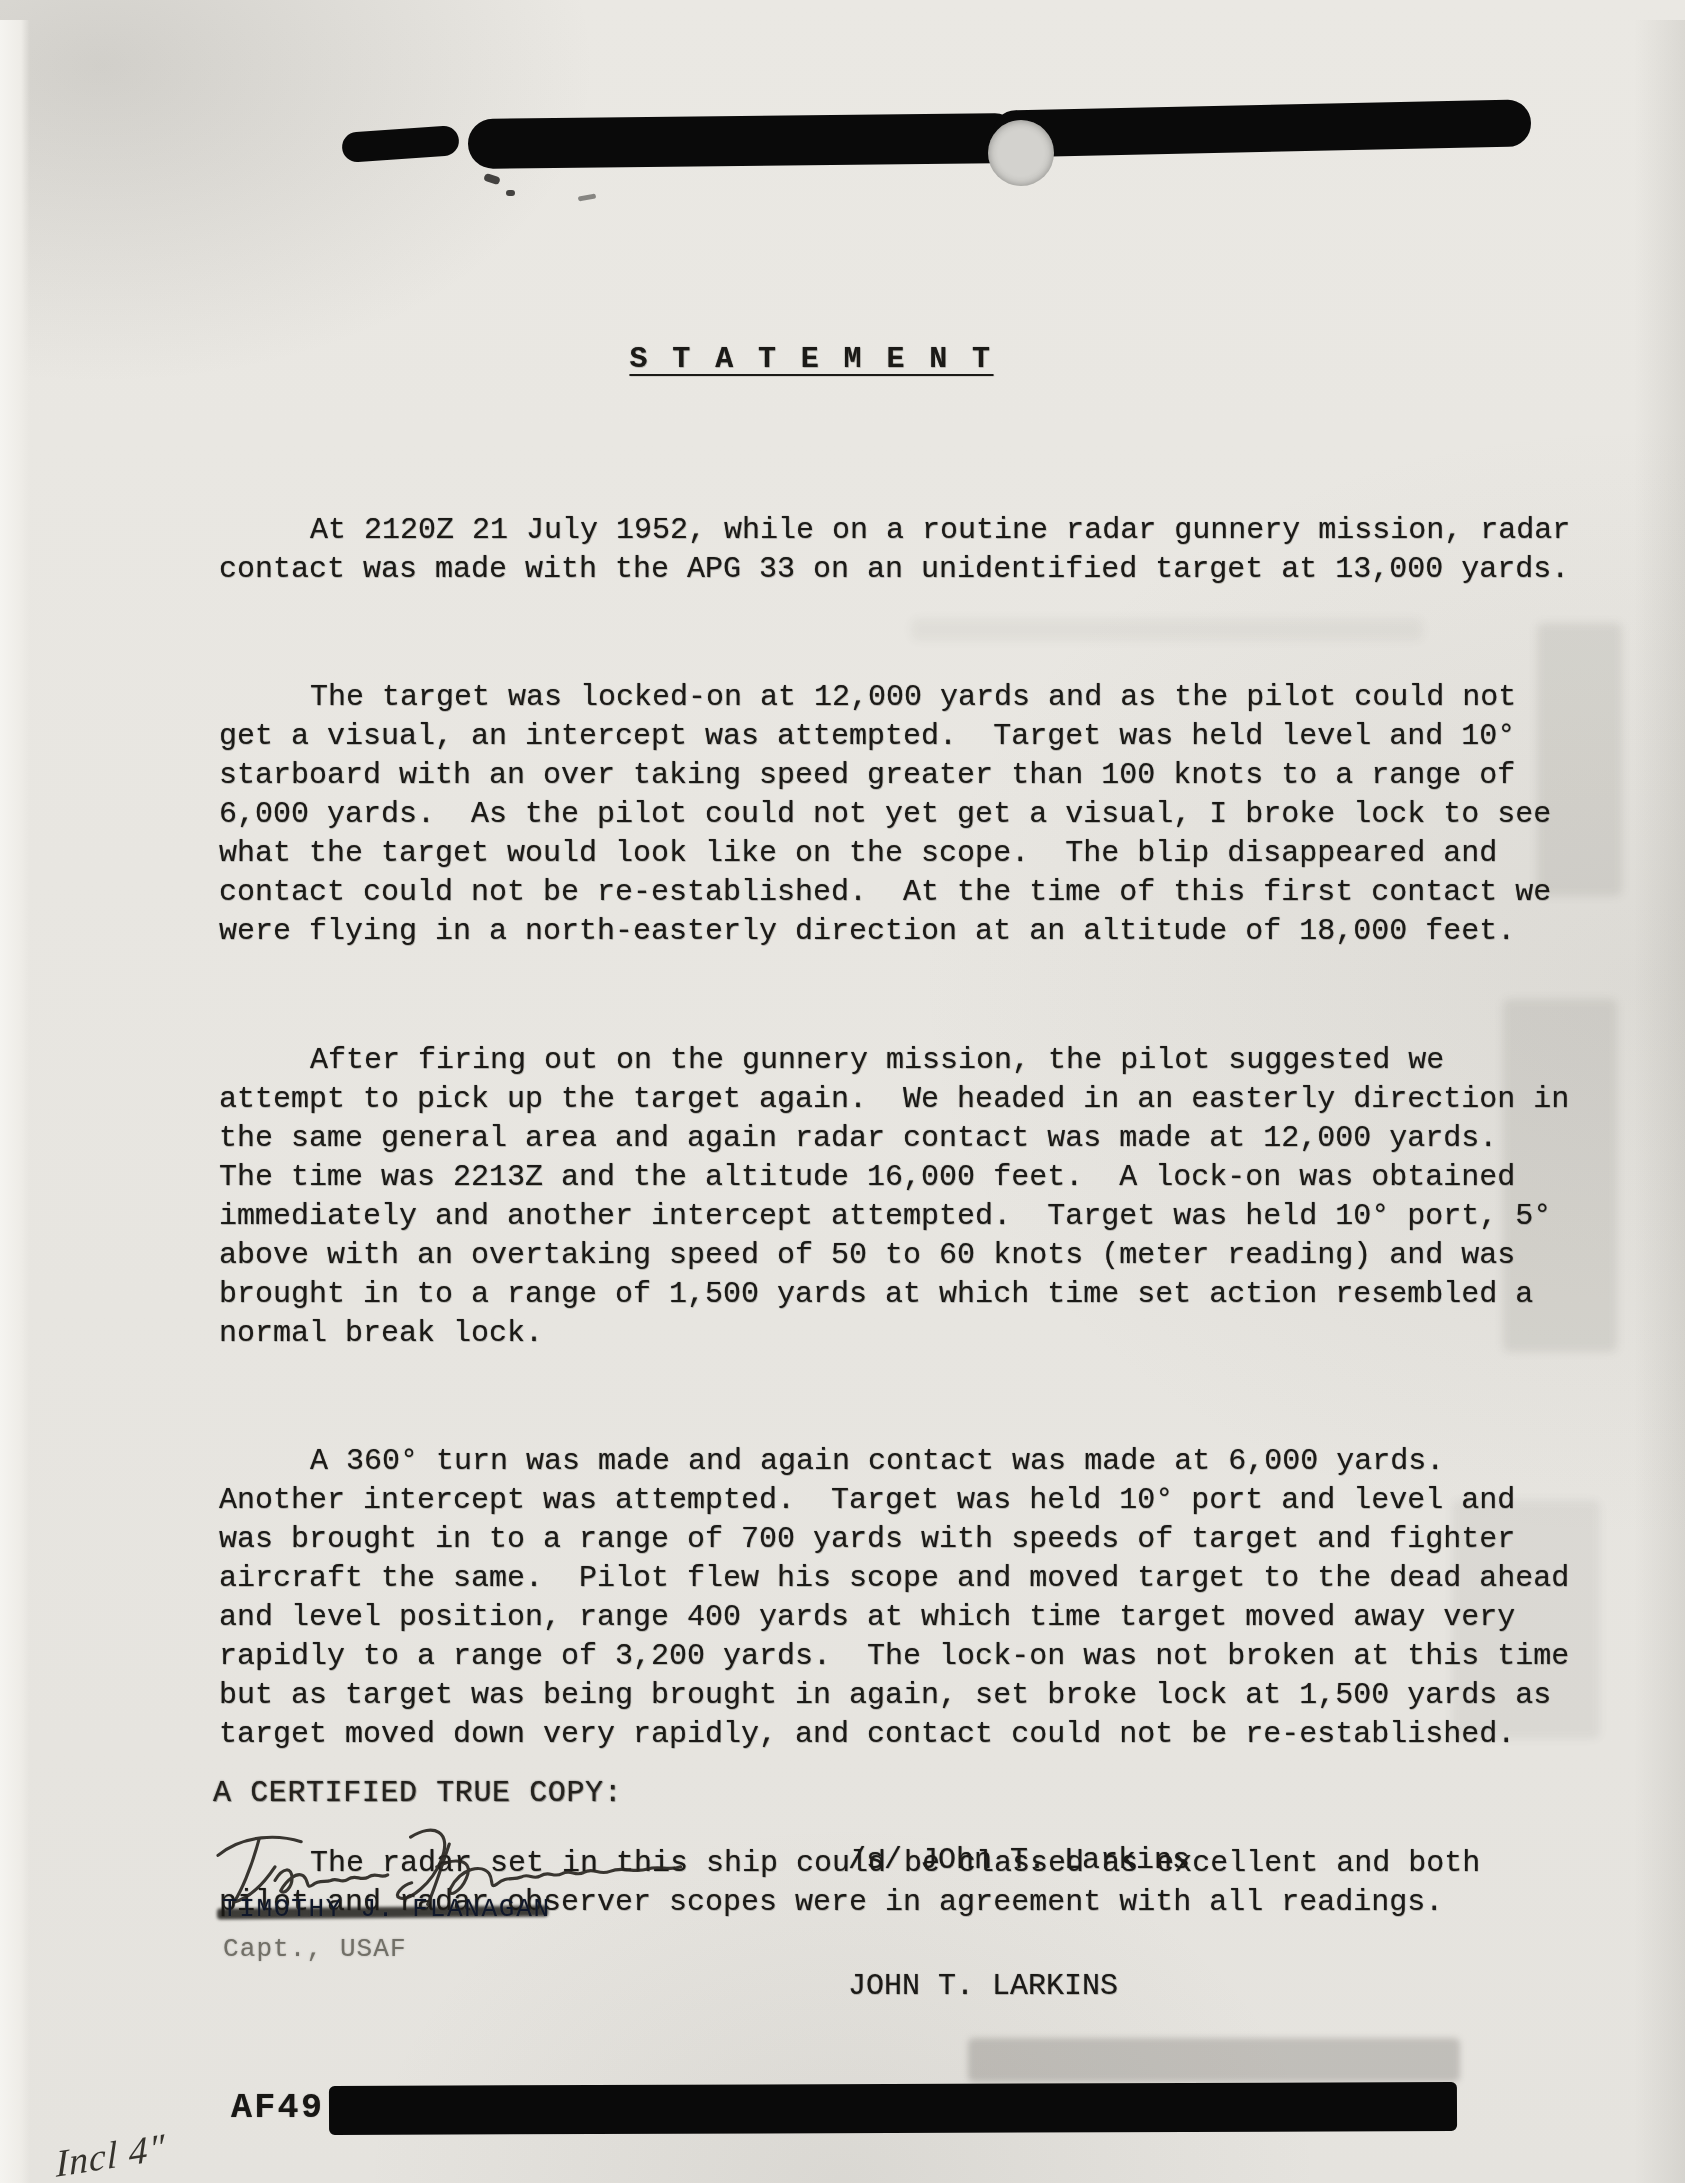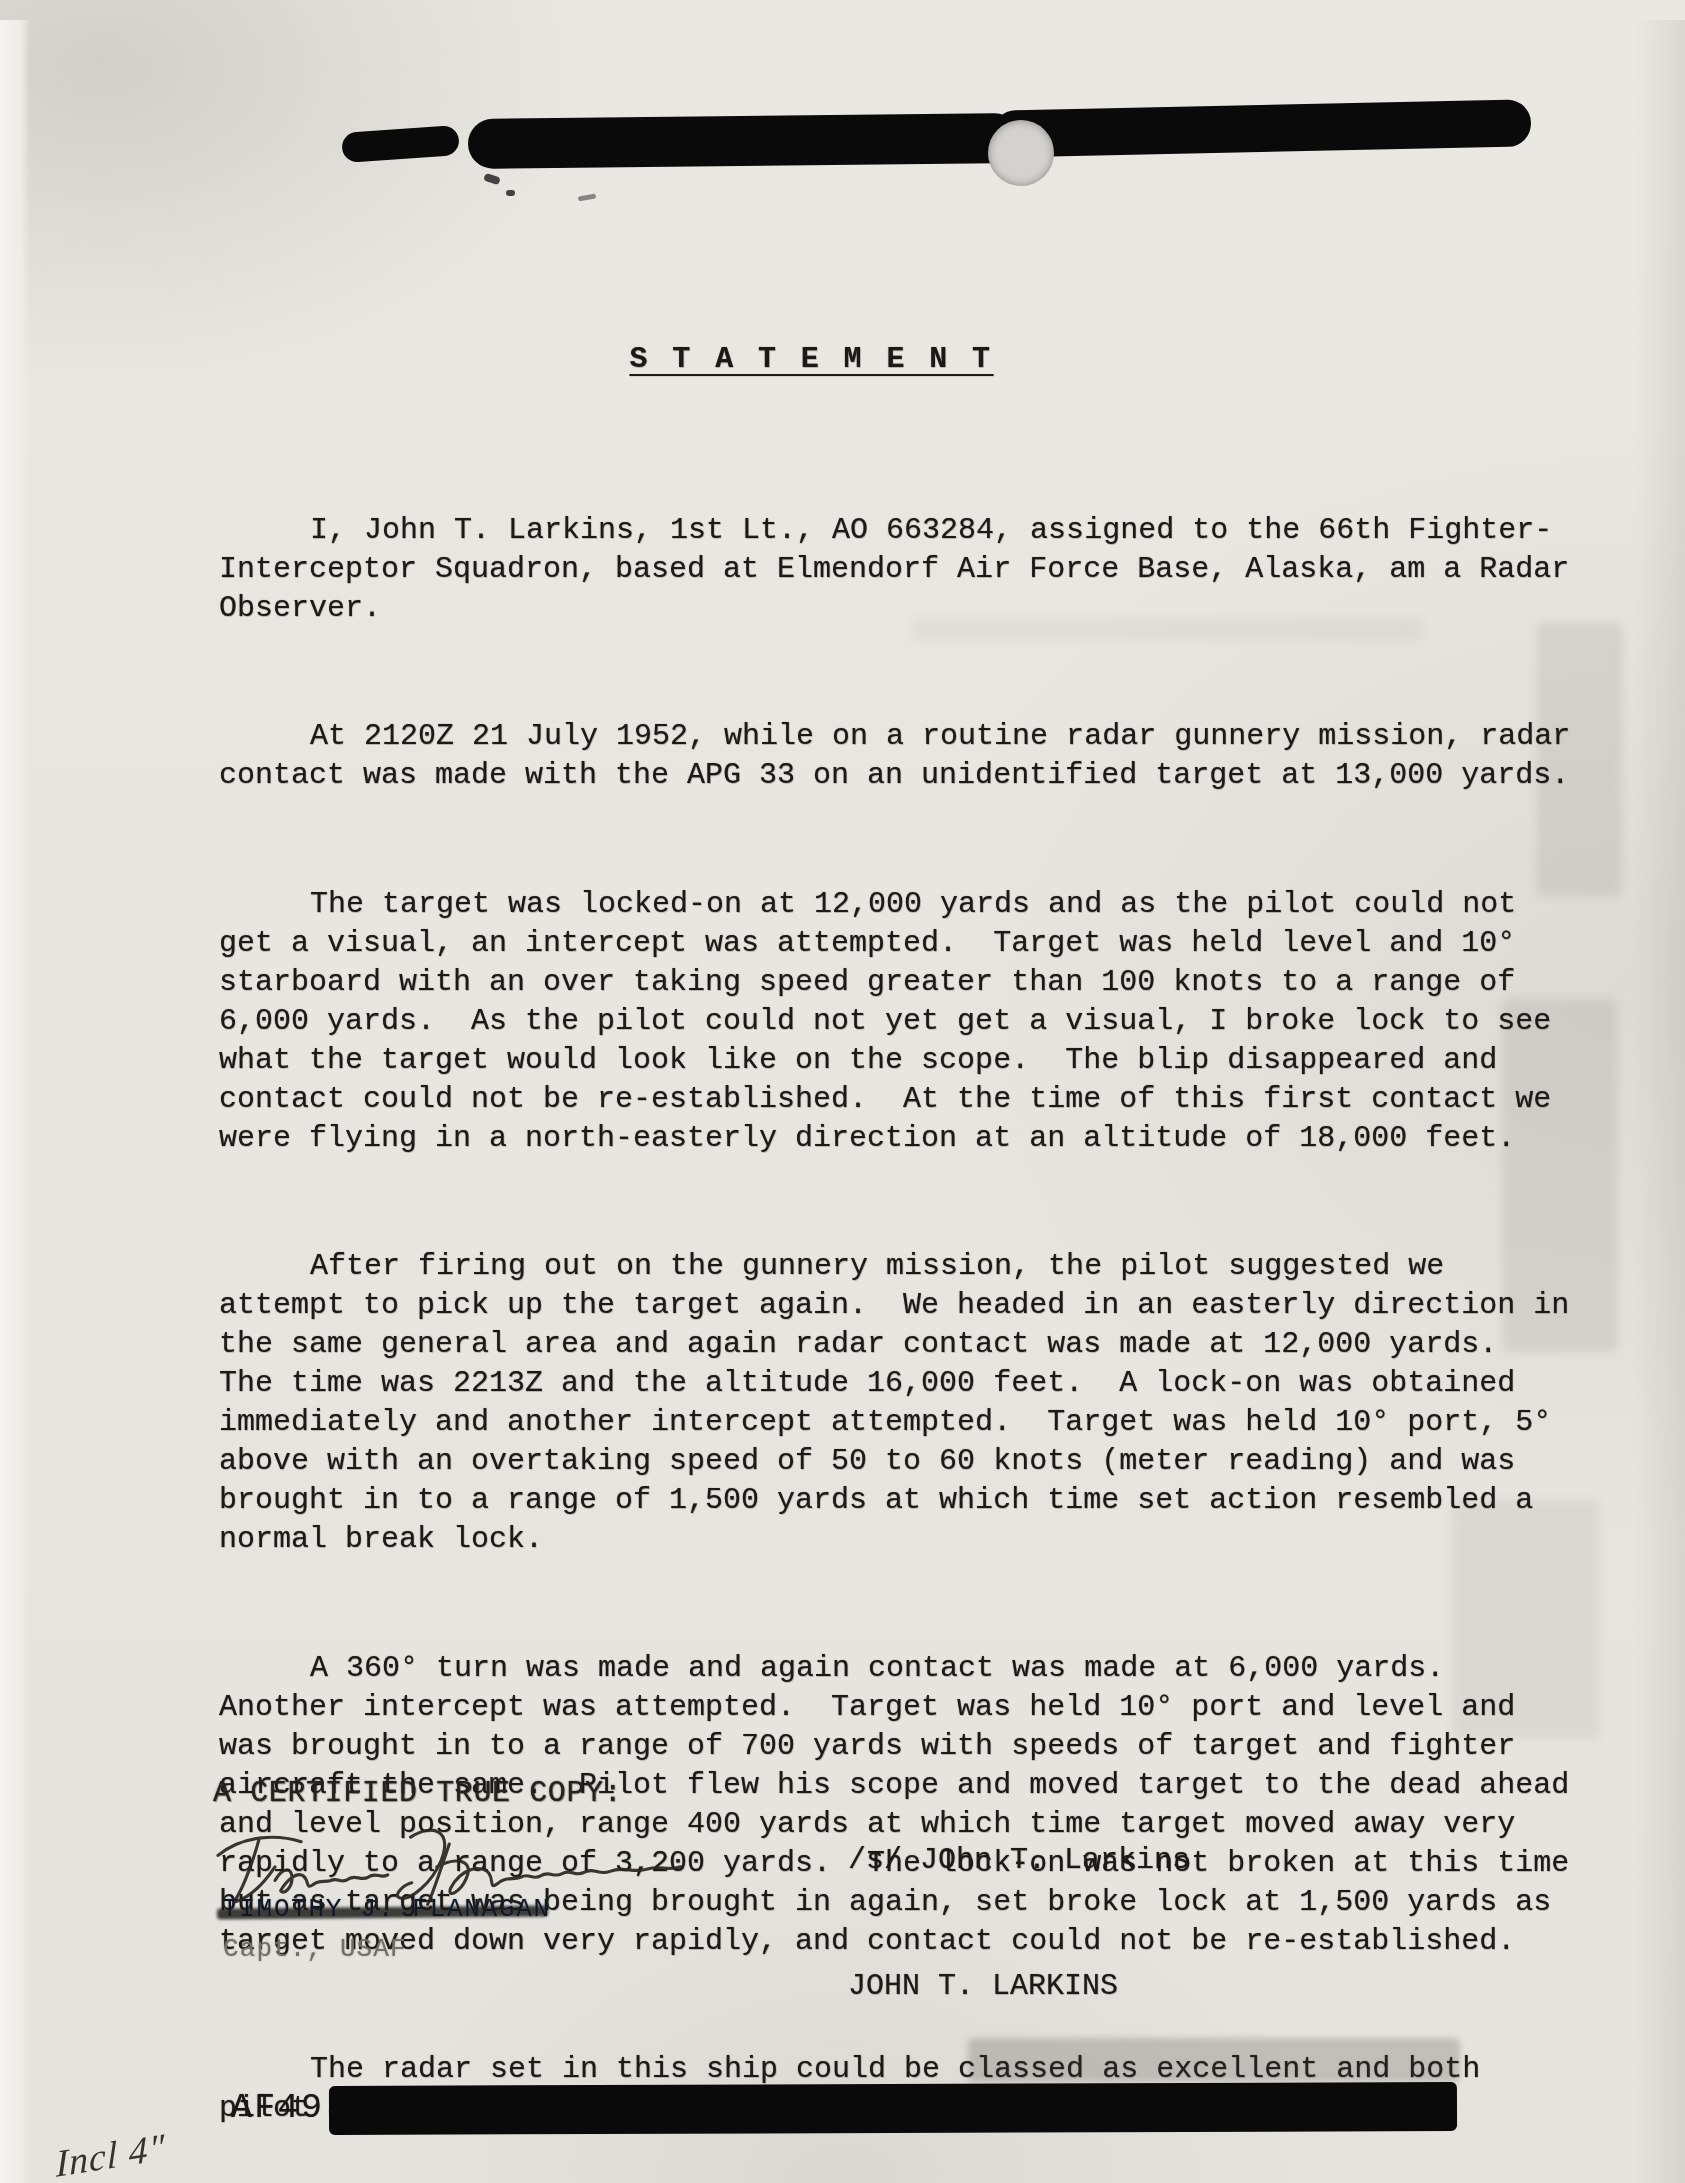--- a/index.html
+++ b/index.html
@@ -87,21 +87,21 @@
     font-size:30px;line-height:42px;white-space:pre;
     text-shadow:0 0 1.1px rgba(28,26,22,.55), 0.6px 0.6px 0 rgba(28,26,22,.18);
   }
   
   .footer-smudge{
     position:absolute;left:968px;top:2018px;width:492px;height:44px;
     background:rgba(62,60,55,.22);border-radius:5.7px;filter:blur(3.4px);
   }
   .form-number{
     position:absolute;left:231px;top:2068px;
-    font-size:35px;font-weight:normal;color:#181715;letter-spacing:2.3px;
+    font-size:35px;font-weight:bold;color:#181715;letter-spacing:2.3px;
     text-shadow:0 0 1.1px rgba(24,23,20,.6);
   }
   .footer-bar{left:329px;top:2064px;width:1128px;height:49px;border-radius:5.7px;transform:rotate(-0.2deg);}
   .handwritten-note{
     position:absolute;left:55px;top:2113px;
     font-family:"Liberation Serif","DejaVu Serif",serif;
     font-style:italic;font-size:38px;color:#35332d;
     transform:rotate(-9deg) skewX(-8deg);
     letter-spacing:1.1px;
   }
@@ -122,21 +122,20 @@
   <div class="speck speck2"></div>
   <div class="speck speck3"></div>
 
   <div class="ghost ghost1"></div>
   <div class="ghost ghost2"></div>
   <div class="ghost ghost3"></div>
   <div class="ghost ghost4"></div>
 
   <div class="body-text">
     <div class="doc-title">S T A T E M E N T</div>
-    <div class="para">I, John T. Larkins, 1st Lt., AO 663284, assigned to the 66th Fighter-Interceptor Squadron, based at Elmendorf Air Force Base, Alaska, am a Radar Observer.</div>
     <div class="para">At 2120Z 21 July 1952, while on a routine radar gunnery mission, radar contact was made with the APG 33 on an unidentified target at 13,000 yards.</div>
     <div class="para">The target was locked-on at 12,000 yards and as the pilot could not get a visual, an intercept was attempted.  Target was held level and 10° starboard with an over taking speed greater than 100 knots to a range of 6,000 yards.  As the pilot could not yet get a visual, I broke lock to see what the target would look like on the scope.  The blip disappeared and contact could not be re-established.  At the time of this first contact we were flying in a north-easterly direction at an altitude of 18,000 feet.</div>
     <div class="para">After firing out on the gunnery mission, the pilot suggested we attempt to pick up the target again.  We headed in an easterly direction in the same general area and again radar contact was made at 12,000 yards.  The time was 2213Z and the altitude 16,000 feet.  A lock-on was obtained immediately and another intercept attempted.  Target was held 10° port, 5° above with an overtaking speed of 50 to 60 knots (meter reading) and was brought in to a range of 1,500 yards at which time set action resembled a normal break lock.</div>
     <div class="para">A 360° turn was made and again contact was made at 6,000 yards.  Another intercept was attempted.  Target was held 10° port and level and was brought in to a range of 700 yards with speeds of target and fighter aircraft the same.  Pilot flew his scope and moved target to the dead ahead and level position, range 400 yards at which time target moved away very rapidly to a range of 3,200 yards.  The lock-on was not broken at this time but as target was being brought in again, set broke lock at 1,500 yards as target moved down very rapidly, and contact could not be re-established.</div>
     <div class="para">The radar set in this ship could be classed as excellent and both pilot and radar observer scopes were in agreement with all readings.</div>
     
     
   </div>
 
   <div class="cert-label">A CERTIFIED TRUE COPY:</div>

